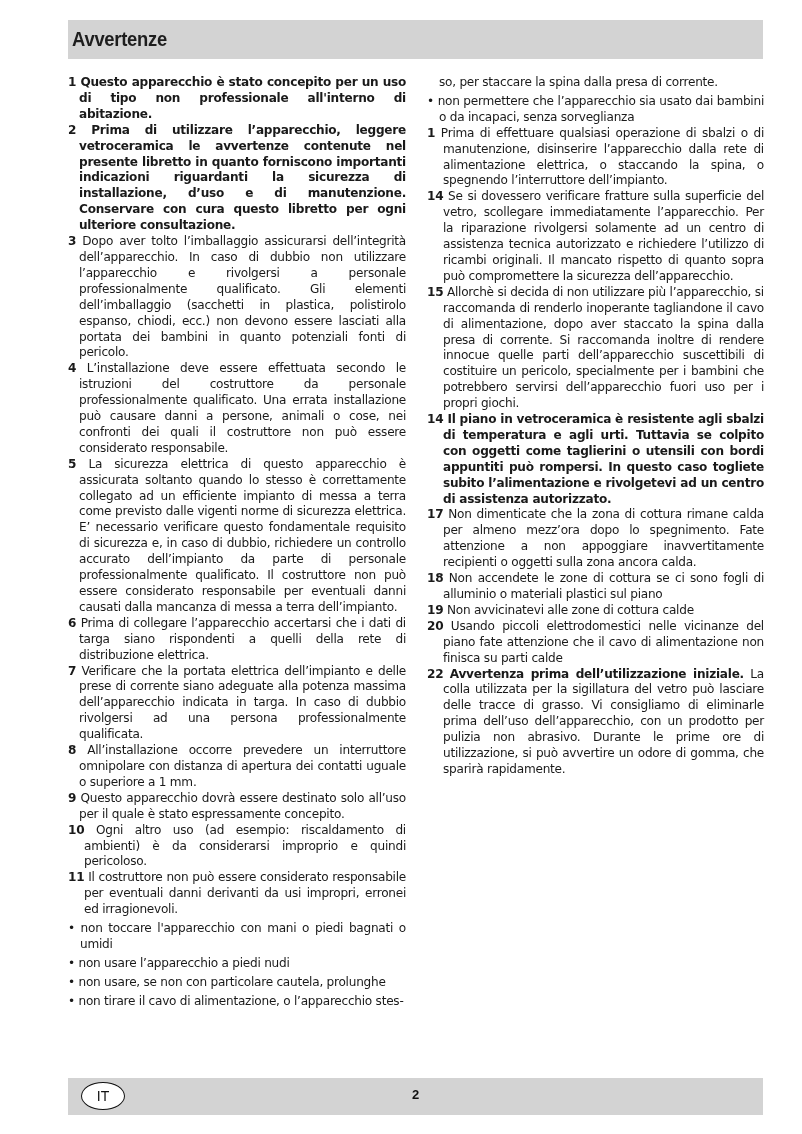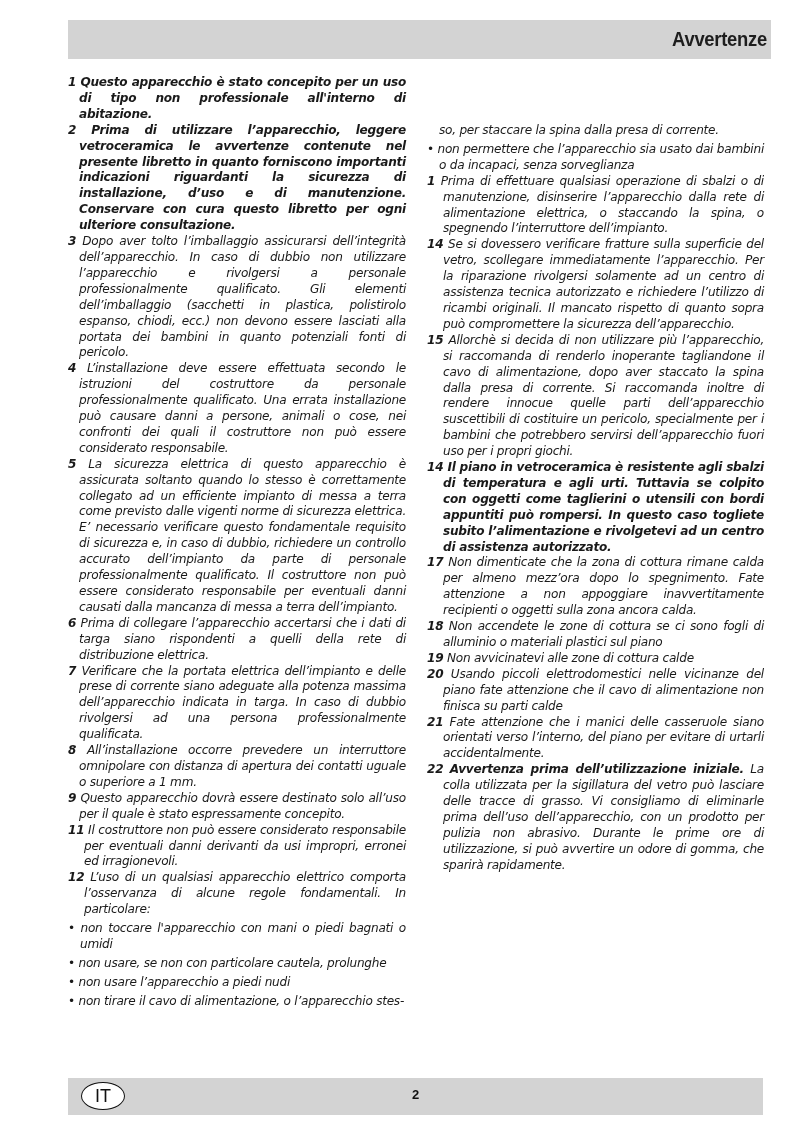--- a/index.html
+++ b/index.html
@@ -1,68 +1,67 @@
 <!DOCTYPE html>
 <html><head>
   <meta charset="utf-8">
   <style>
     html, body { margin: 0; padding: 0; background: #ffffff; }
     body { width: 802px; height: 1134px; position: relative; overflow: hidden; font-family: "DejaVu Sans", sans-serif; color: #1a1a1a; }
-    .header-bar { position: absolute; left: 68px; top: 20px; width: 695px; height: 39px; background: #d3d3d3; display: flex; align-items: center; justify-content: flex-end; padding-left: 8px; }
+    .header-bar { position: absolute; left: 68px; top: 20px; width: 695px; height: 39px; background: #d3d3d3; display: flex; align-items: center; justify-content: flex-start; }
     .header-title { font-family: "Liberation Sans", sans-serif; font-weight: bold; font-size: 20px; color: #1e1e1e; letter-spacing: -0.3px; transform: scaleX(0.92); }
-    .col { position: absolute; top: 75px; font-size: 12.1px; line-height: 15.9px; font-family: "DejaVu Sans", sans-serif; font-style: italic; }
+    .col { position: absolute; top: 75px; font-size: 12.1px; line-height: 15.9px; font-family: "DejaVu Sans", sans-serif; }
     .col-left { left: 68px; width: 338px; }
-    .col-right { left: 427px; width: 337px; margin-top: 48px; }
+    .col-right { left: 427px; width: 337px; }
     .item { margin: 0 0 0 0; padding-left: 11px; text-indent: -11px; text-align: justify; letter-spacing: -0.25px; }
     .item.wide { padding-left: 16px; text-indent: -16px; }
     .item .num { font-weight: bold; }
     .item.bold { font-weight: bold; }
     .bullet { padding-left: 12px; text-indent: -12px; margin-top: 3px; text-align: justify; letter-spacing: -0.25px; }
     .cont { padding-left: 12px; letter-spacing: -0.25px; }
     .b { font-weight: bold; }
     .footer-bar { position: absolute; left: 68px; top: 1078px; width: 695px; height: 37px; background: #d3d3d3; }
-    .lang-badge { position: absolute; left: 13px; top: 4px; width: 44px; height: 28px; border: 1.5px solid #111; border-radius: 50%; background: #fff; display: flex; align-items: center; justify-content: center; font-family: "Liberation Sans", sans-serif; font-size: 18px; color: #111; box-sizing: border-box; }
+    .lang-badge { position: absolute; left: 13px; top: 4px; width: 44px; height: 28px; border: 1.5px solid #111; border-radius: 50%; background: #fff; display: flex; align-items: center; justify-content: center; font-family: "Liberation Sans", sans-serif; font-size: 14px; color: #111; box-sizing: border-box; }
     .page-num { position: absolute; left: 0; right: 0; top: 9px; text-align: center; font-family: "Liberation Sans", sans-serif; font-weight: bold; font-size: 13px; color: #111; }
   </style>
 </head>
 <body>
 
 <div class="header-bar">
   <div class="header-title">Avvertenze</div>
 </div>
 
 <div class="col col-left">
   <div class="item bold"><span class="num">1</span> <span>Questo apparecchio è stato concepito per un uso di tipo non professionale all'interno di abitazione.</span></div>
   <div class="item bold"><span class="num">2</span> <span>Prima di utilizzare l’apparecchio, leggere vetroceramica le avvertenze contenute nel presente libretto in quanto forniscono importanti indicazioni riguardanti la sicurezza di installazione, d’uso e di manutenzione. Conservare con cura questo libretto per ogni ulteriore consultazione.</span></div>
   <div class="item"><span class="num">3</span> <span>Dopo aver tolto l’imballaggio assicurarsi dell’integrità dell’apparecchio. In caso di dubbio non utilizzare l’apparecchio e rivolgersi a personale professionalmente qualificato. Gli elementi dell’imballaggio (sacchetti in plastica, polistirolo espanso, chiodi, ecc.) non devono essere lasciati alla portata dei bambini in quanto potenziali fonti di pericolo.</span></div>
   <div class="item"><span class="num">4</span> <span>L’installazione deve essere effettuata secondo le istruzioni del costruttore da personale professionalmente qualificato. Una errata installazione può causare danni a persone, animali o cose, nei confronti dei quali il costruttore non può essere considerato responsabile.</span></div>
   <div class="item"><span class="num">5</span> <span>La sicurezza elettrica di questo apparecchio è assicurata soltanto quando lo stesso è correttamente collegato ad un efficiente impianto di messa a terra come previsto dalle vigenti norme di sicurezza elettrica. E’ necessario verificare questo fondamentale requisito di sicurezza e, in caso di dubbio, richiedere un controllo accurato dell’impianto da parte di personale professionalmente qualificato. Il costruttore non può essere considerato responsabile per eventuali danni causati dalla mancanza di messa a terra dell’impianto.</span></div>
   <div class="item"><span class="num">6</span> <span>Prima di collegare l’apparecchio accertarsi che i dati di targa siano rispondenti a quelli della rete di distribuzione elettrica.</span></div>
   <div class="item"><span class="num">7</span> <span>Verificare che la portata elettrica dell’impianto e delle prese di corrente siano adeguate alla potenza massima dell’apparecchio indicata in targa. In caso di dubbio rivolgersi ad una persona professionalmente qualificata.</span></div>
   <div class="item"><span class="num">8</span> <span>All’installazione occorre prevedere un interruttore omnipolare con distanza di apertura dei contatti uguale o superiore a 1 mm.</span></div>
   <div class="item"><span class="num">9</span> <span>Questo apparecchio dovrà essere destinato solo all’uso per il quale è stato espressamente concepito.</span></div>
+  <div class="item wide"><span class="num">10</span> <span>Ogni altro uso (ad esempio: riscaldamento di ambienti) è da considerarsi improprio e quindi pericoloso.</span></div>
   <div class="item wide"><span class="num">11</span> <span>Il costruttore non può essere considerato responsabile per eventuali danni derivanti da usi impropri, erronei ed irragionevoli.</span></div>
-  <div class="item wide"><span class="num">12</span> <span>L’uso di un qualsiasi apparecchio elettrico comporta l’osservanza di alcune regole fondamentali. In particolare:</span></div>
   <div class="bullet">• <span>non toccare l'apparecchio con mani o piedi bagnati o umidi</span></div>
+  <div class="bullet">• <span>non usare l’apparecchio a piedi nudi</span></div>
   <div class="bullet">• <span>non usare, se non con particolare cautela, prolunghe</span></div>
-  <div class="bullet">• <span>non usare l’apparecchio a piedi nudi</span></div>
   <div class="bullet">• <span>non tirare il cavo di alimentazione, o l’apparecchio stes-</span></div>
 </div>
 
 <div class="col col-right">
   <div class="cont">so, per staccare la spina dalla presa di corrente.</div>
   <div class="bullet">• <span>non permettere che l’apparecchio sia usato dai bambini o da incapaci, senza sorveglianza</span></div>
   <div class="item wide"><span class="num">1</span> <span>Prima di effettuare qualsiasi operazione di sbalzi o di manutenzione, disinserire l’apparecchio dalla rete di alimentazione elettrica, o staccando la spina, o spegnendo l’interruttore dell’impianto.</span></div>
   <div class="item wide"><span class="num">14</span> <span>Se si dovessero verificare fratture sulla superficie del vetro, scollegare immediatamente l’apparecchio. Per la riparazione rivolgersi solamente ad un centro di assistenza tecnica autorizzato e richiedere l’utilizzo di ricambi originali. Il mancato rispetto di quanto sopra può compromettere la sicurezza dell’apparecchio.</span></div>
   <div class="item wide"><span class="num">15</span> <span>Allorchè si decida di non utilizzare più l’apparecchio, si raccomanda di renderlo inoperante tagliandone il cavo di alimentazione, dopo aver staccato la spina dalla presa di corrente. Si raccomanda inoltre di rendere innocue quelle parti dell’apparecchio suscettibili di costituire un pericolo, specialmente per i bambini che potrebbero servirsi dell’apparecchio fuori uso per i propri giochi.</span></div>
   <div class="item wide bold"><span class="num">14</span> <span>Il piano in vetroceramica è resistente agli sbalzi di temperatura e agli urti. Tuttavia se colpito con oggetti come taglierini o utensili con bordi appuntiti può rompersi. In questo caso togliete subito l’alimentazione e rivolgetevi ad un centro di assistenza autorizzato.</span></div>
   <div class="item wide"><span class="num">17</span> <span>Non dimenticate che la zona di cottura rimane calda per almeno mezz’ora dopo lo spegnimento. Fate attenzione a non appoggiare inavvertitamente recipienti o oggetti sulla zona ancora calda.</span></div>
   <div class="item wide"><span class="num">18</span> <span>Non accendete le zone di cottura se ci sono fogli di alluminio o materiali plastici sul piano</span></div>
   <div class="item wide"><span class="num">19</span> <span>Non avvicinatevi alle zone di cottura calde</span></div>
   <div class="item wide"><span class="num">20</span> <span>Usando piccoli elettrodomestici nelle vicinanze del piano fate attenzione che il cavo di alimentazione non finisca su parti calde</span></div>
-  <div class="item wide"><span class="num">21</span> <span>Fate attenzione che i manici delle casseruole siano orientati verso l’interno, del piano per evitare di urtarli accidentalmente.</span></div>
   <div class="item wide"><span class="num">22</span> <span class="b">Avvertenza prima dell’utilizzazione iniziale.</span> <span>La colla utilizzata per la sigillatura del vetro può lasciare delle tracce di grasso. Vi consigliamo di eliminarle prima dell’uso dell’apparecchio, con un prodotto per pulizia non abrasivo. Durante le prime ore di utilizzazione, si può avvertire un odore di gomma, che sparirà rapidamente.</span></div>
 </div>
 
 <div class="footer-bar">
   <div class="lang-badge">IT</div>
   <div class="page-num">2</div>
 </div>
 
 </body></html>

